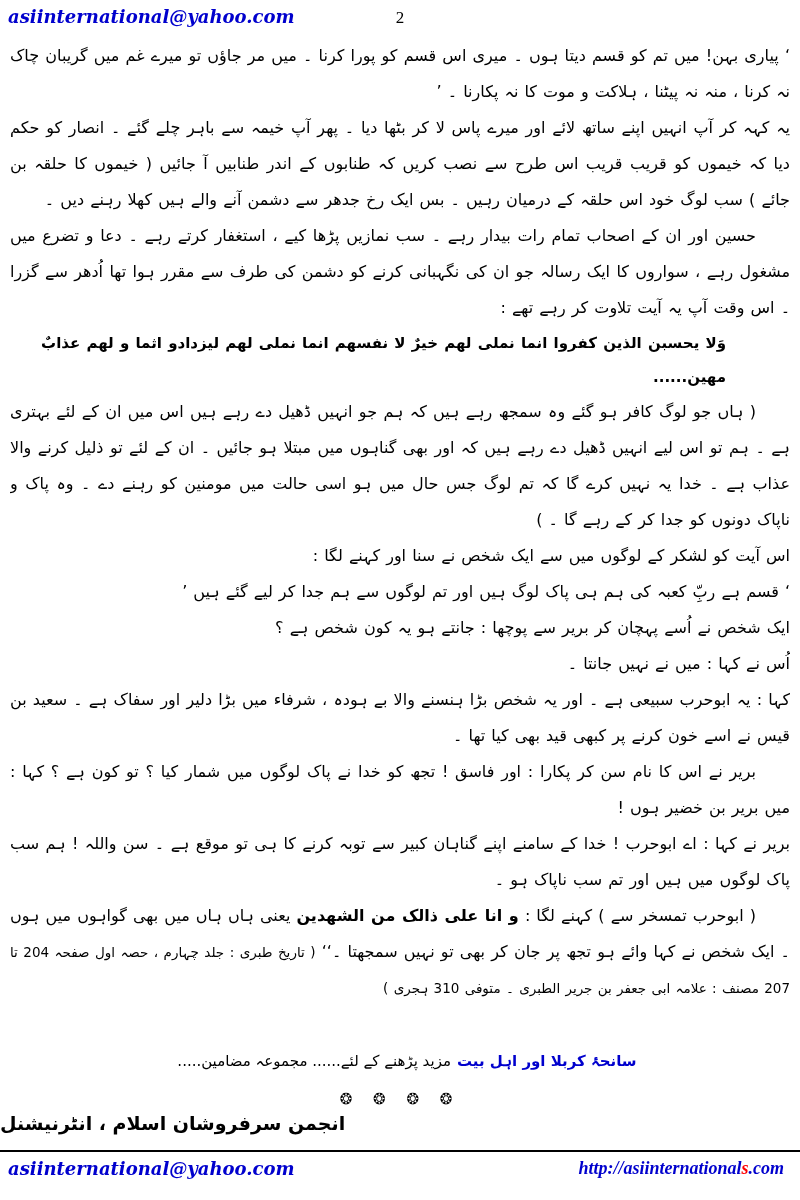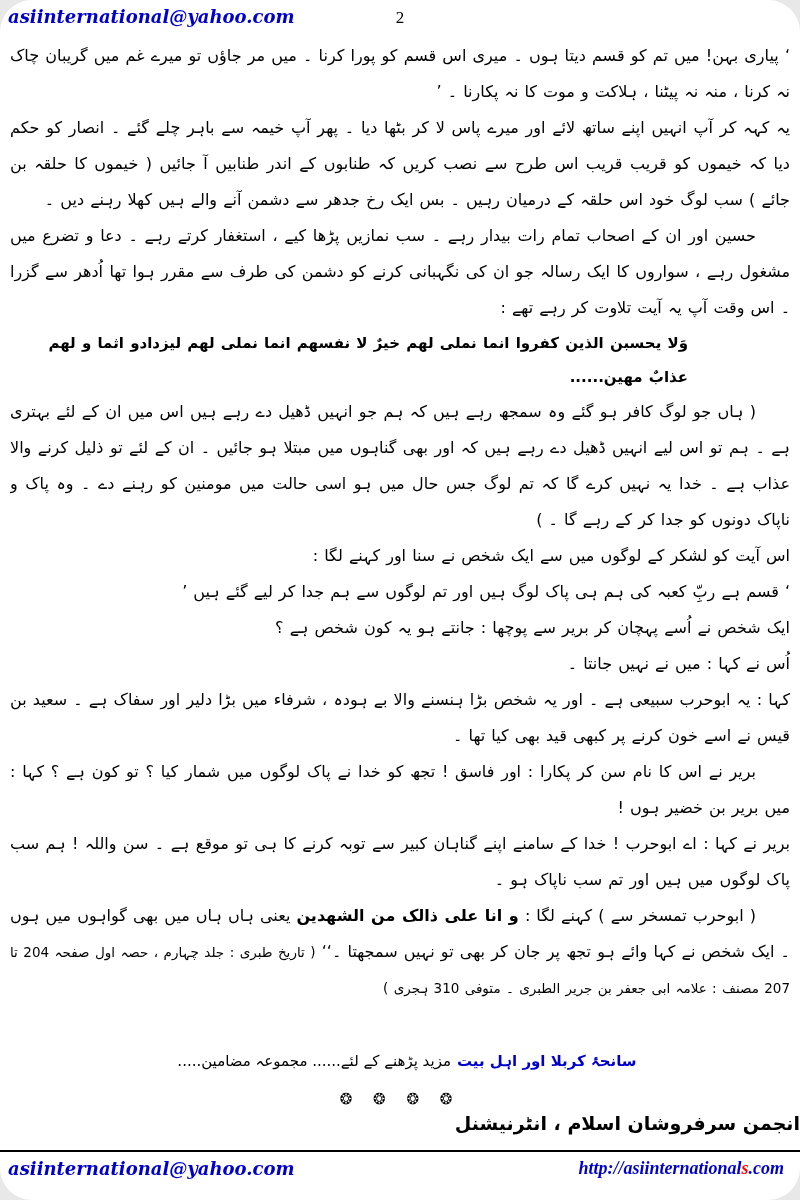--- a/index.html
+++ b/index.html
@@ -4,21 +4,20 @@
 <style>
   html,body{margin:0;padding:0;background:#e8e8e8;}
   #page{
     position:relative;
     width:800px;height:1200px;
     margin:0 auto;
     background:#ffffff;
     font-family:"DejaVu Sans",sans-serif;
     color:var(--ink,#000);
     overflow:hidden;
-    border-radius:32px;
   }
   
   .script-link{
     font-family:"DejaVu Serif",serif;
     font-style:italic;font-weight:bold;
     color:var(--blue,#0000cd);
     font-size:18px;
     text-decoration:none;
     white-space:nowrap;
   }
@@ -39,21 +38,21 @@
     margin:0;padding:0;
     font-size:16px;
     line-height:36px;
     text-align:justify;
     direction:rtl;
     word-spacing:1px;
   }
   .para.indent{text-indent:34px;}
   .para.quote{margin-left:60px;}
   .para.verse{
-    margin-right:102px;margin-left:4px;
+    margin-right:64px;margin-left:4px;
     font-weight:bold;
     font-size:15px;
     line-height:34px;
     text-align:right;
   }
   .naskh{font-weight:bold;}
   .ref{font-size:13.5px;}
   
   #read-more{
     position:absolute;top:1052px;left:14px;right:0;
@@ -63,21 +62,21 @@
   }
   #read-more .urdu{direction:rtl;unicode-bidi:isolate;}
   #karbala-title{color:var(--blue,#0000cd);text-decoration:none;font-weight:bold;}
   #ornaments{
     position:absolute;top:1090px;left:0;right:0;
     text-align:center;
     font-size:15px;letter-spacing:8px;color:#000;
   }
   #org-name{
     position:absolute;top:1112px;left:0;right:0;
-    text-align:right;
+    text-align:left;
     direction:rtl;
     font-weight:bold;
     font-size:19px;
   }
   #footer-rule{
     position:absolute;top:1150px;left:0;right:0;
     border-top:2px solid #000;height:0;
   }
   #footer-email{position:absolute;top:1158px;left:8px;}
   #footer-site{position:absolute;top:1158px;right:16px;font-family:Liberation Serif, serif;}

